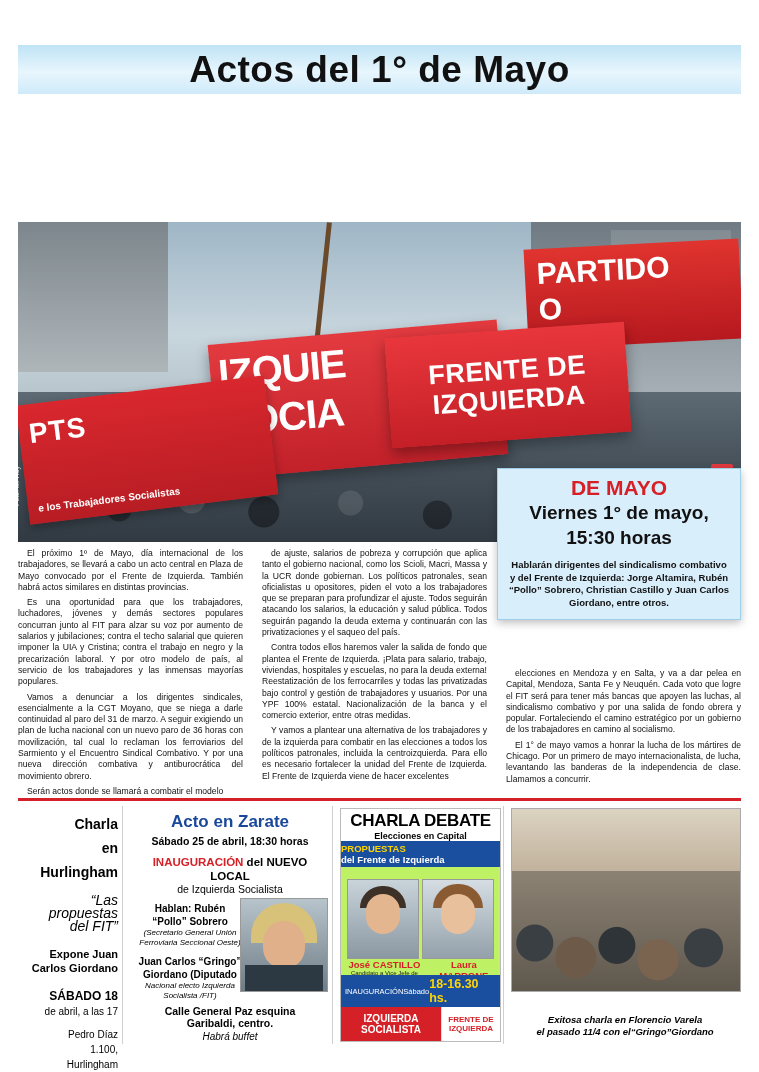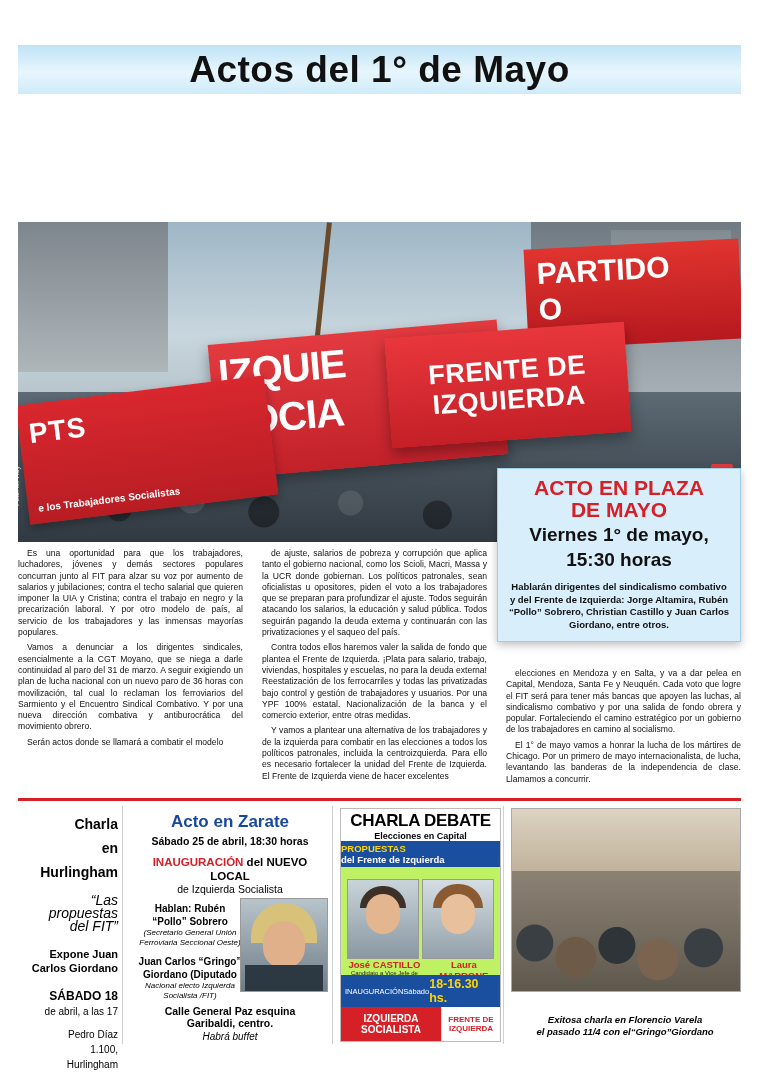--- a/index.html
+++ b/index.html
@@ -216,28 +216,28 @@
     <div class="banner-red-1">
       <div class="t">PTS</div>
       <div class="s">e los Trabajadores Socialistas</div>
     </div>
 
     <div class="photo-credit">Foto: M. Rey</div>
     <div class="zlogo">Z</div>
   </div>
 
   <div class="acto-box">
-    <div class="t1">ACTO EN PLAZA</div>
     <div class="t1">DE MAYO</div>
     <div class="t2">Viernes 1° de mayo,</div>
     <div class="t2">15:30 horas</div>
     <div class="t3">Hablarán dirigentes del sindicalismo combativo y del Frente de Izquierda: Jorge Altamira, Rubén “Pollo” Sobrero, Christian Castillo y Juan Carlos Giordano, entre otros.</div>
   </div>
 
   <div class="col c1">
+    <p>El próximo 1º de Mayo, día internacional de los trabajadores, se llevará a cabo un acto central en Plaza de Mayo convocado por el Frente de Izquierda. También habrá actos similares en distintas provincias.</p>
     <p>Es una oportunidad para que los trabajadores, luchadores, jóvenes y demás sectores populares concurran junto al FIT para alzar su voz por aumento de salarios y jubilaciones; contra el techo salarial que quieren imponer la UIA y Cristina; contra el trabajo en negro y la precarización laboral. Y por otro modelo de país, al servicio de los trabajadores y las inmensas mayorías populares.</p>
     <p>Vamos a denunciar a los dirigentes sindicales, esencialmente a la CGT Moyano, que se niega a darle continuidad al paro del 31 de marzo. A seguir exigiendo un plan de lucha nacional con un nuevo paro de 36 horas con movilización, tal cual lo reclaman los ferroviarios del Sarmiento y el Encuentro Sindical Combativo. Y por una nueva dirección combativa y antiburocrática del movimiento obrero.</p>
     <p>Serán actos donde se llamará a combatir el modelo</p>
   </div>
 
   <div class="col c2">
     <p>de ajuste, salarios de pobreza y corrupción que aplica tanto el gobierno nacional, como los Scioli, Macri, Massa y la UCR donde gobiernan. Los políticos patronales, sean oficialistas u opositores, piden el voto a los trabajadores que se preparan para profundizar el ajuste. Todos seguirán atacando los salarios, la educación y salud pública. Todos seguirán pagando la deuda externa y continuarán con las privatizaciones y el saqueo del país.</p>
     <p>Contra todos ellos haremos valer la salida de fondo que plantea el Frente de Izquierda. ¡Plata para salario, trabajo, viviendas, hospitales y escuelas, no para la deuda externa! Reestatización de los ferrocarriles y todas las privatizadas bajo control y gestión de trabajadores y usuarios. Por una YPF 100% estatal. Nacionalización de la banca y el comercio exterior, entre otras medidas.</p>
     <p>Y vamos a plantear una alternativa de los trabajadores y de la izquierda para combatir en las elecciones a todos los políticos patronales, incluida la centroizquierda. Para ello es necesario fortalecer la unidad del Frente de Izquierda. El Frente de Izquierda viene de hacer excelentes</p>
   </div>

